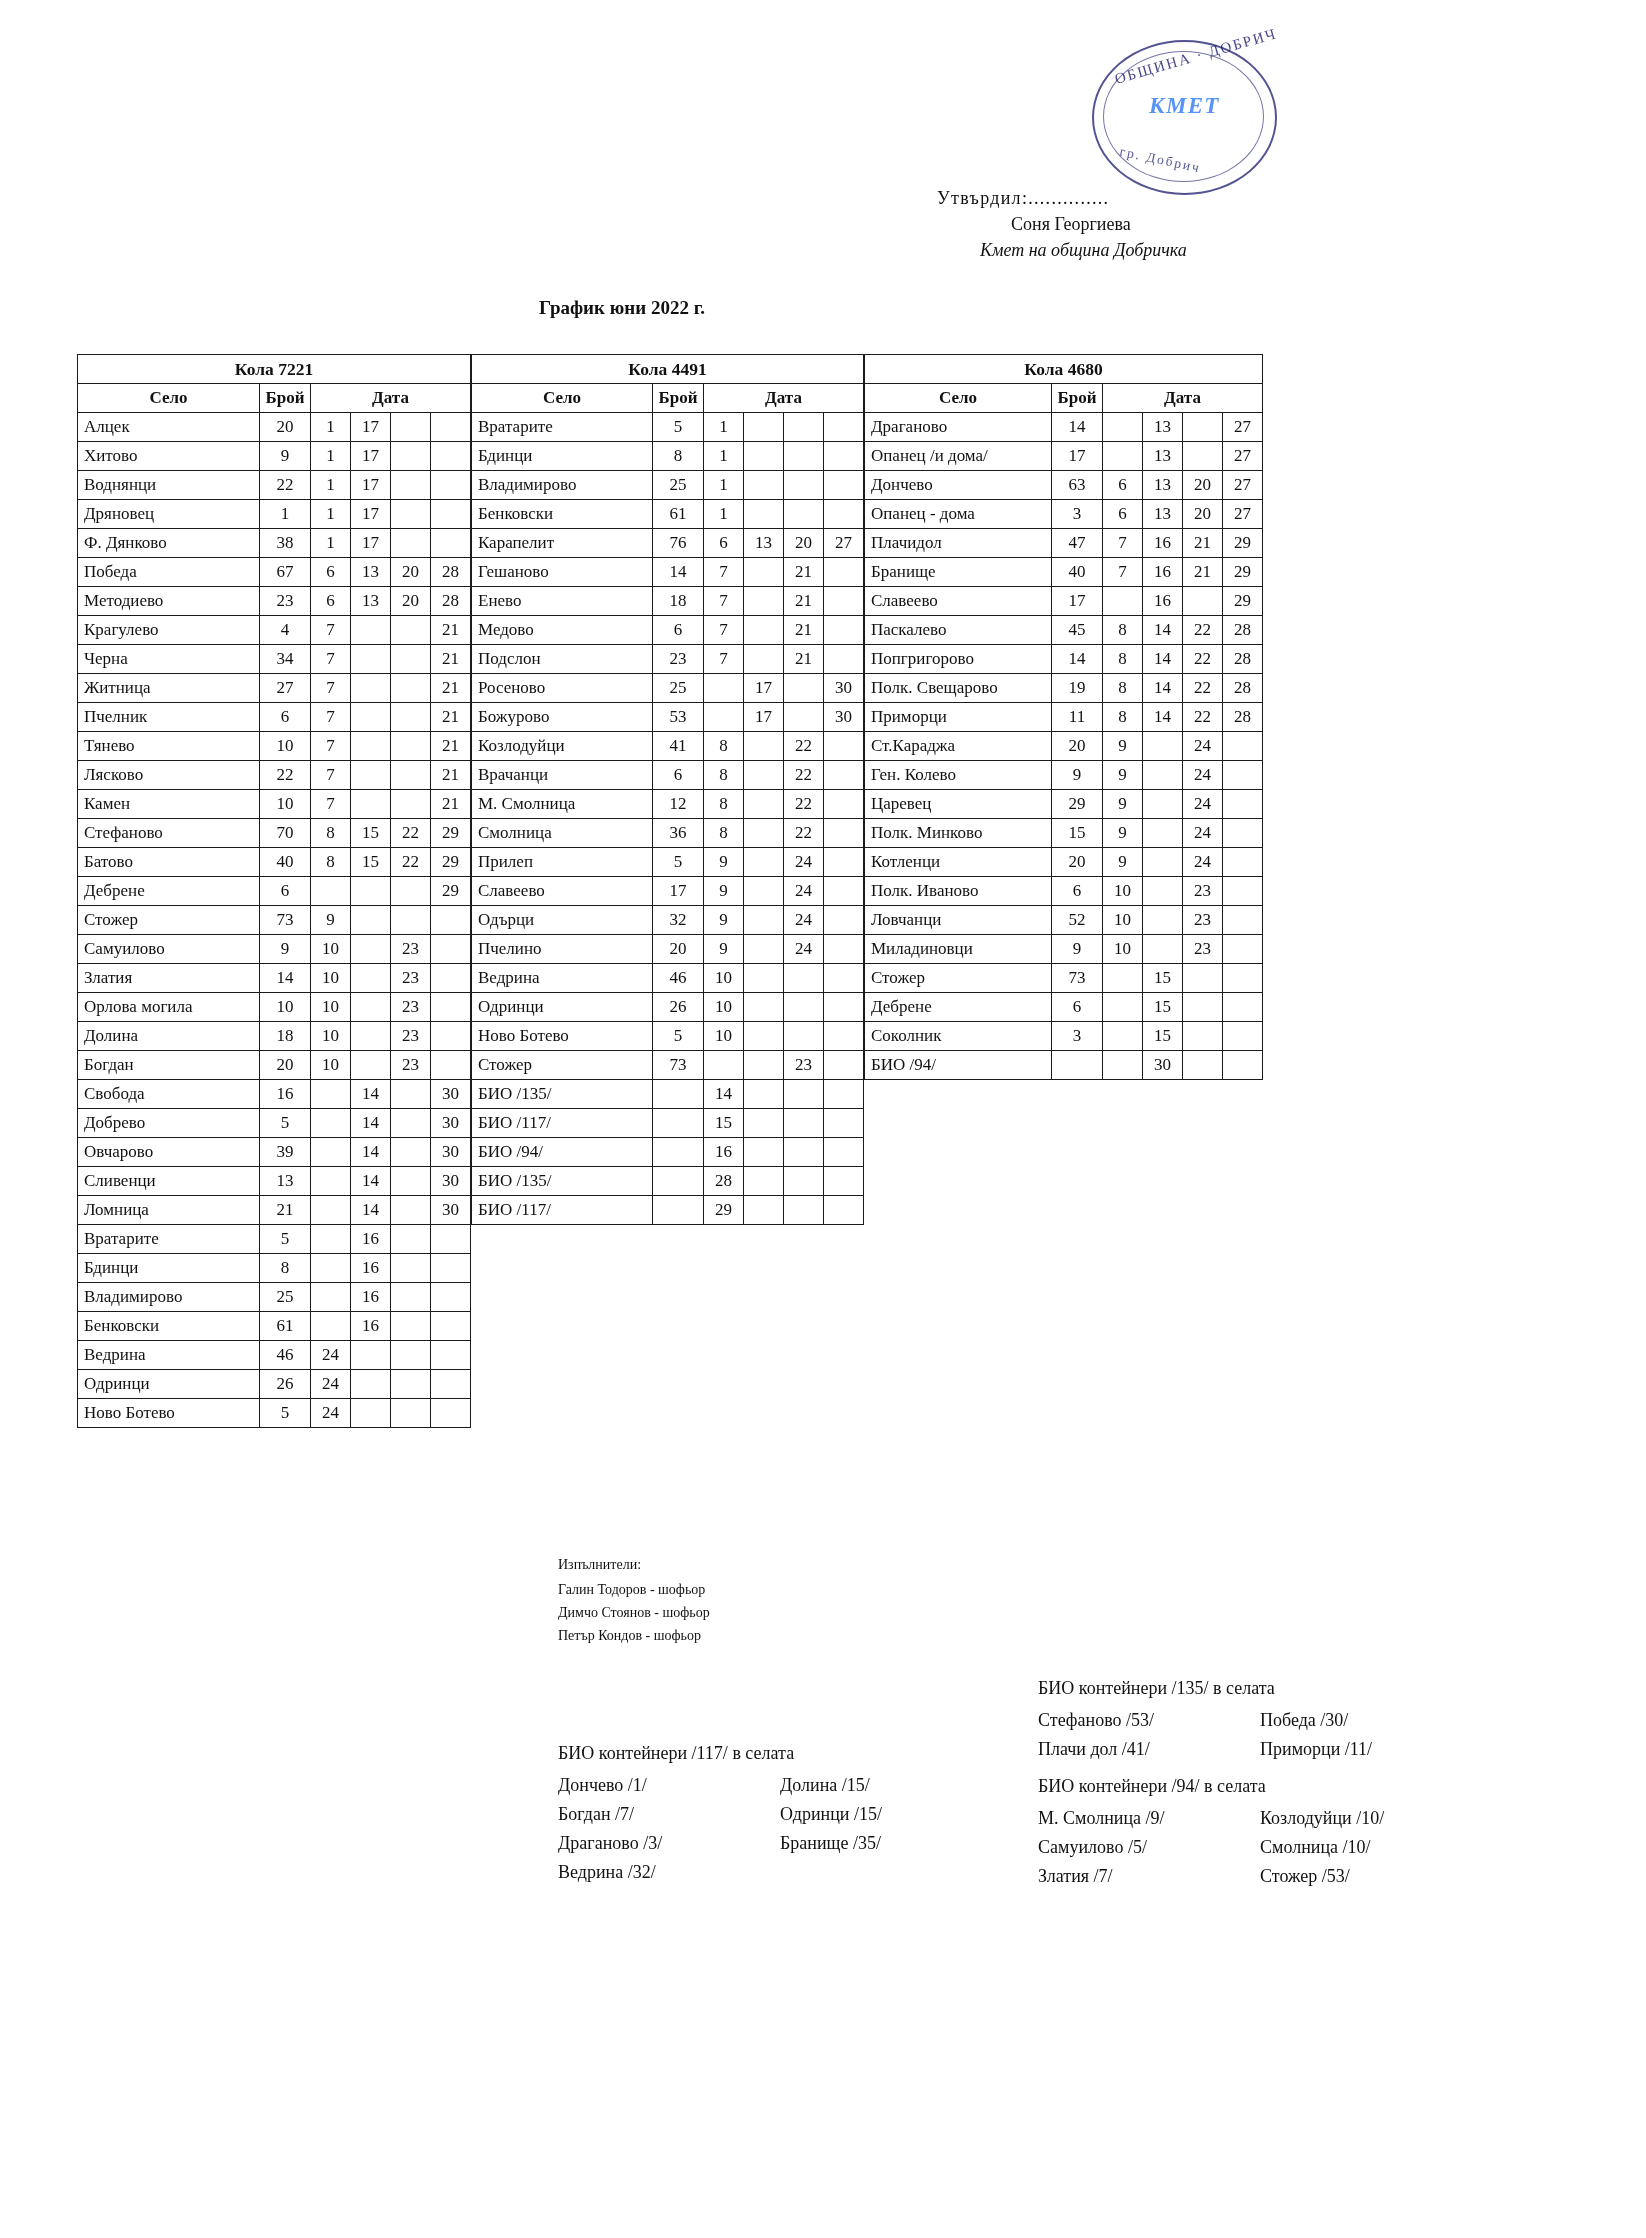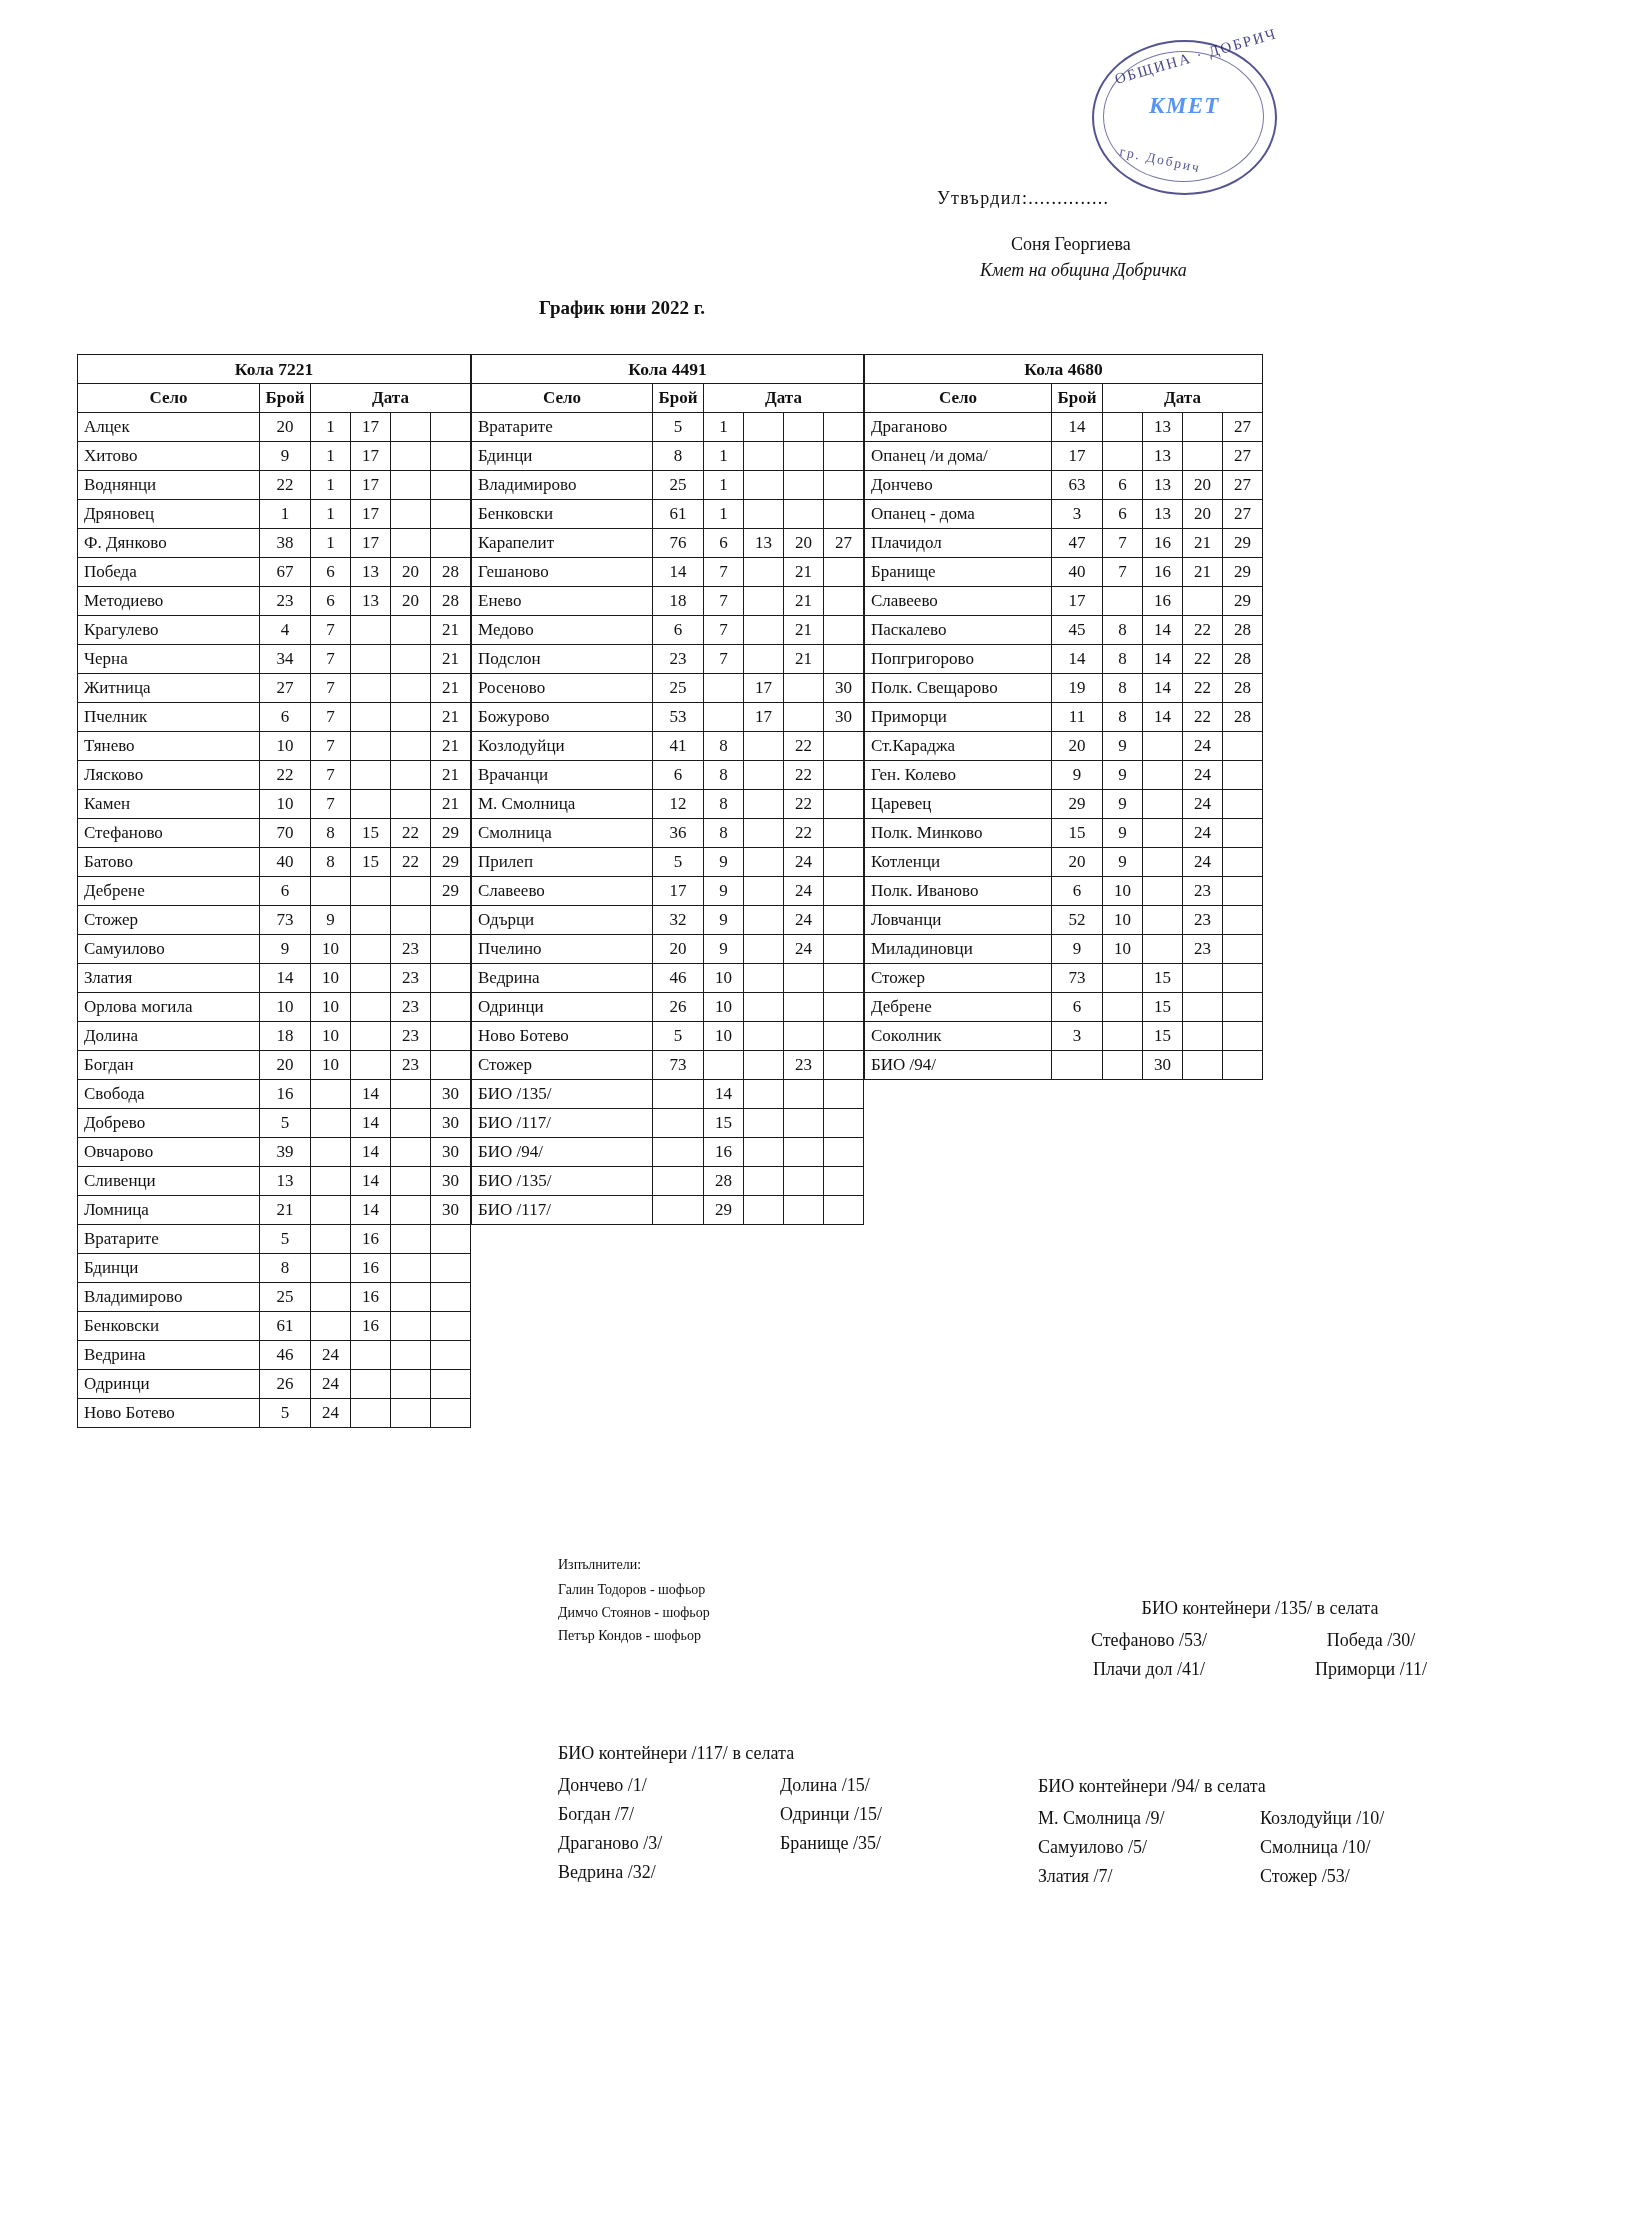--- a/index.html
+++ b/index.html
@@ -31,21 +31,20 @@
   }
   .approval .line1 {
     letter-spacing: 0.3px;
   }
   .approval .dots {
     letter-spacing: 1.3px;
   }
   .approval .name {
     margin-left: 74px;
     font-size: 18px;
-    margin-top: 20px;
   }
   .approval .role {
     margin-left: 43px;
     font-style: italic;
     font-size: 18px;
   }
 
   .stamp {
     position: absolute;
     left: 1084px;
@@ -160,24 +159,23 @@
   .bio117 {
     position: absolute;
     left: 558px;
     top: 1739px;
     font-size: 18px;
     line-height: 1.62;
   }
   .bio135 {
     position: absolute;
     left: 1038px;
-    top: 1594px;
+    top: 1674px;
     font-size: 18px;
     line-height: 1.62;
-    text-align: center;
   }
   .bio94 {
     position: absolute;
     left: 1038px;
     top: 1772px;
     font-size: 18px;
     line-height: 1.62;
   }
   .bio-row {
     display: flex;

